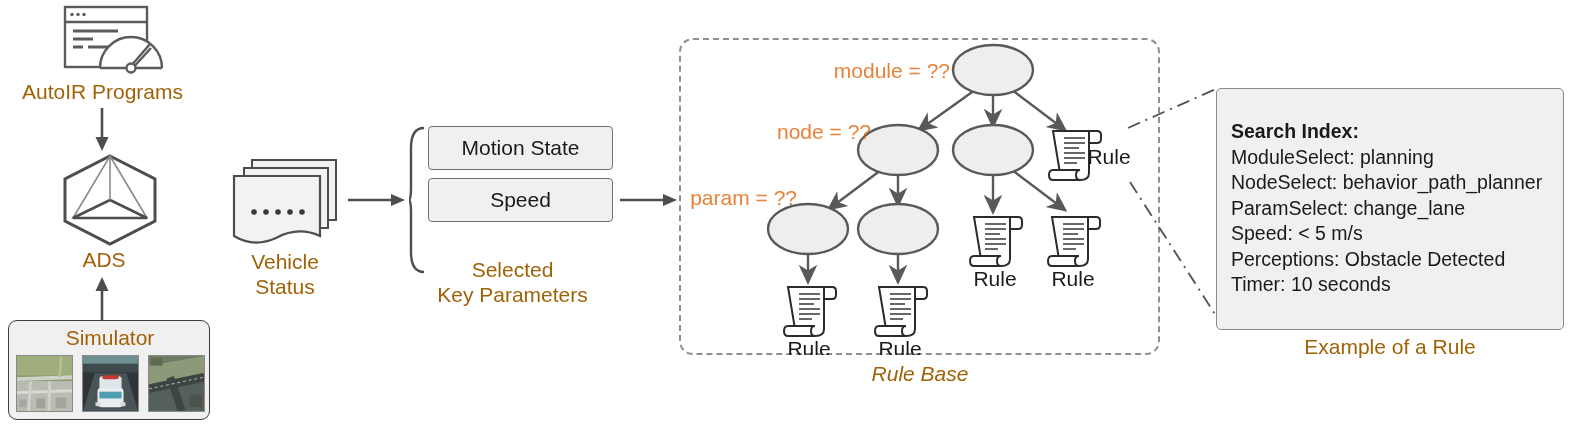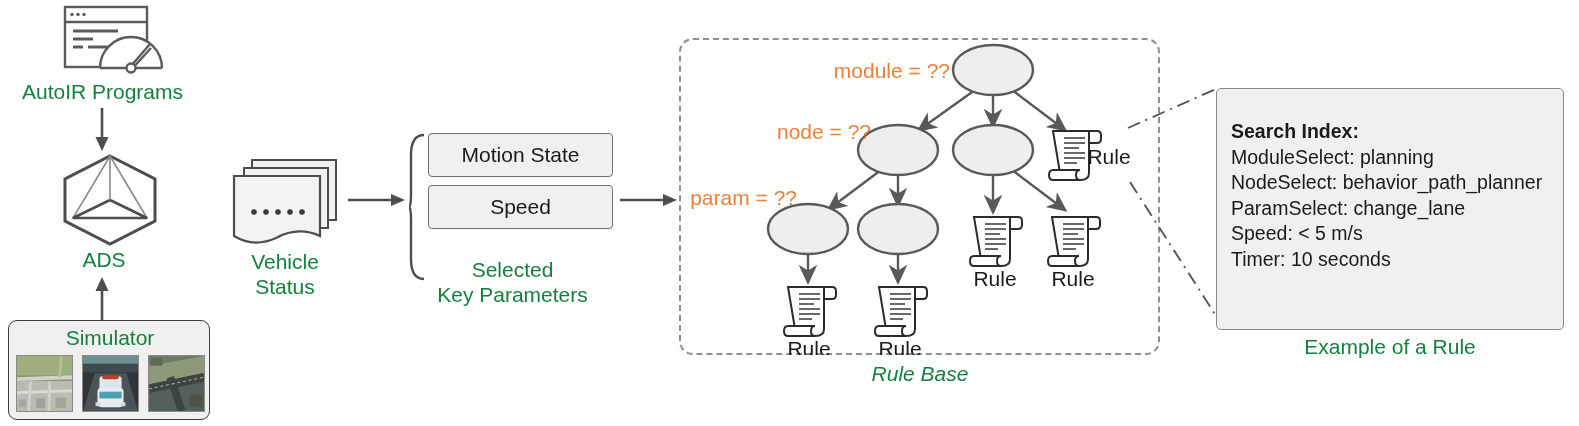--- a/index.html
+++ b/index.html
@@ -3,21 +3,21 @@
 <meta charset="utf-8">
 <style>
   html,body{margin:0;padding:0;background:#ffffff;}
   body{
     width:1579px;height:426px;position:relative;overflow:hidden;
     font-family:"Liberation Sans", sans-serif;
     color:#1a1a1a;
   }
   .stage{position:absolute;left:0;top:0;width:1579px;height:426px;}
   .abs{position:absolute;}
-  .lbl{font-size:21px;color:#15803d;line-height:1.18;text-align:center;white-space:pre-line;}
+  .lbl{font-size:21px;color:#a16207;line-height:1.18;text-align:center;white-space:pre-line;}
 
   
   #autoir-icon{left:52px;top:2px;width:118px;height:76px;}
   #autoir-label{left:0px;top:80px;width:205px;}
   #arrow-autoir-ads{left:91px;top:108px;width:22px;height:44px;}
   #ads-icon{left:57px;top:152px;width:106px;height:96px;}
   #ads-label{left:9px;top:248px;width:190px;}
   #arrow-sim-ads{left:91px;top:276px;width:22px;height:44px;}
 
   #sim-box{
@@ -28,21 +28,21 @@
   #sim-title{left:8px;top:326px;width:204px;font-size:21px;}
   .thumbs{position:absolute;left:16px;top:355px;display:flex;gap:9px;}
   .thumb{width:57px;height:57px;border:1px solid #8a8a8a;box-sizing:border-box;}
 
   
   #vstat-icon{left:228px;top:152px;width:116px;height:96px;}
   #vstat-label{left:220px;top:250px;width:130px;}
   #arrow-v-k{left:348px;top:190px;width:58px;height:20px;}
 
   
-  #kp-group{left:408px;top:126px;width:205px;height:164px;margin-top:7px;}
+  #kp-group{left:408px;top:126px;width:205px;height:164px;}
   .kp-bracket{position:absolute;left:0;top:0;width:18px;height:148px;}
   .kp-list{position:absolute;left:20px;top:0;width:185px;display:flex;flex-direction:column;gap:8px;}
   .kp-box{
     height:44px;background:#f0f0f0;border:1.6px solid #707070;border-radius:4px;
     display:flex;align-items:center;justify-content:center;font-size:21px;box-sizing:border-box;
   }
   #kp-label{left:410px;top:258px;width:205px;}
   #arrow-k-r{left:620px;top:190px;width:58px;height:20px;}
 
   
@@ -286,17 +286,18 @@
     <line x1="8" y1="48" x2="98" y2="8" stroke="#555" stroke-width="1.9" stroke-dasharray="13 6 2 6"></line>
     <line x1="10" y1="102" x2="100" y2="242" stroke="#555" stroke-width="1.9" stroke-dasharray="13 6 2 6"></line>
   </svg>
 
   <div class="abs" id="detail-card">
     <div class="line b">Search Index:</div>
     <div class="line">ModuleSelect: planning</div>
     <div class="line">NodeSelect: behavior_path_planner</div>
     <div class="line">ParamSelect: change_lane</div>
     <div class="line">Speed: &lt; 5 m/s</div>
+    <div class="line">Perceptions: Obstacle Detected</div>
     <div class="line">Timer: 10 seconds</div>
   </div>
   <div class="abs lbl" id="detail-label">Example of a Rule</div>
 
 </div>
 
 </body></html>

